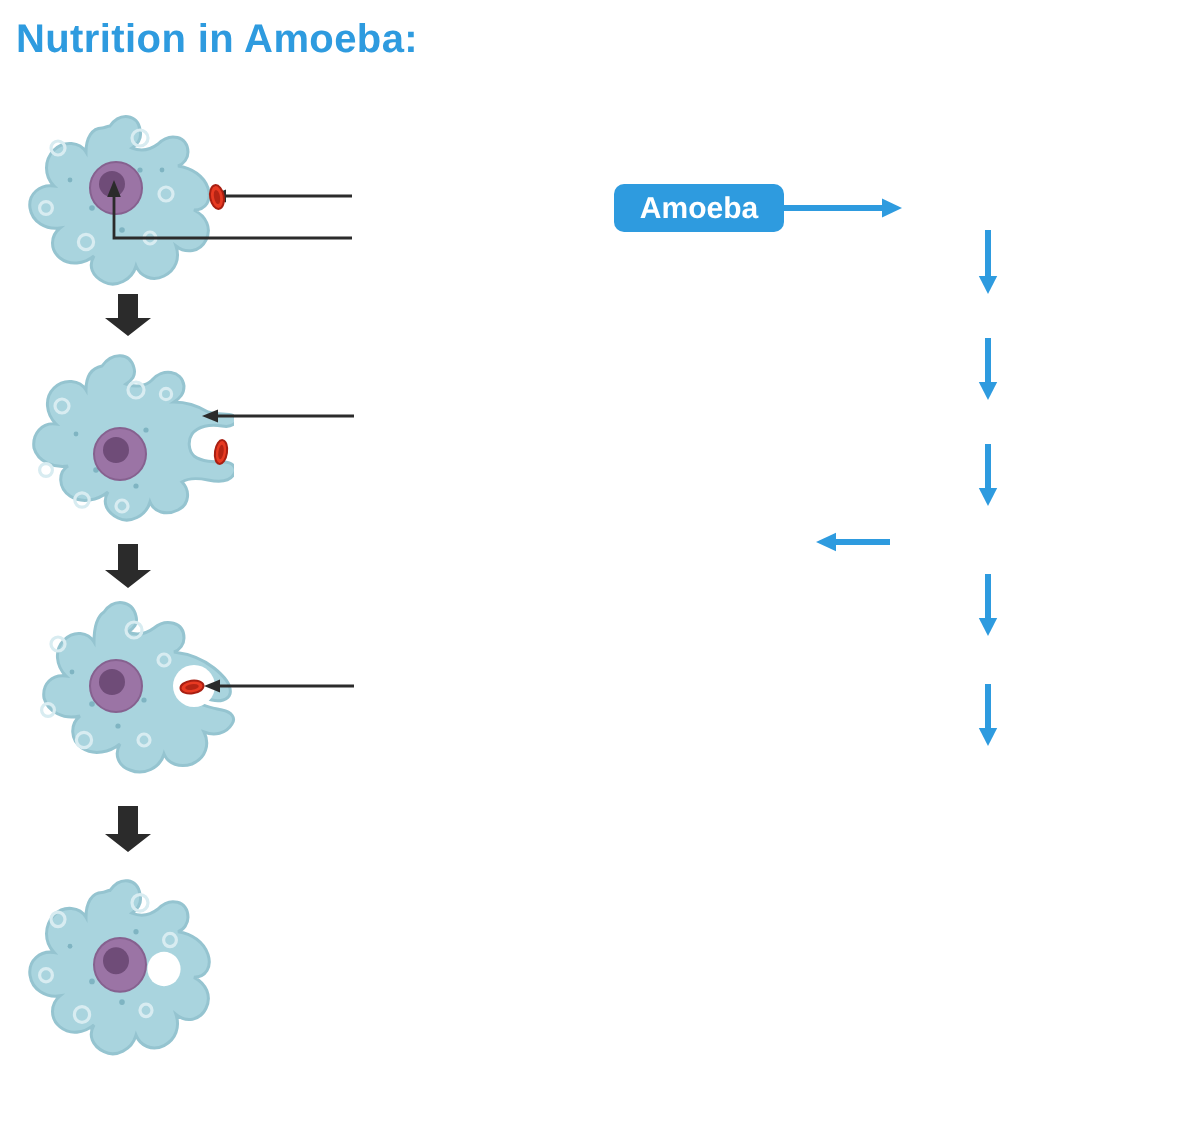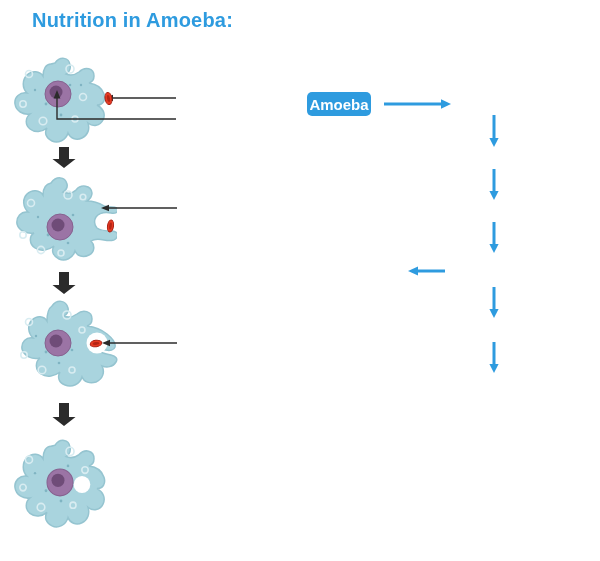--- a/index.html
+++ b/index.html
@@ -8,39 +8,38 @@
     width:600px;height:561px;
     background:#ffffff;
     font-family:"Liberation Sans", sans-serif;
     overflow:hidden;
   }
   .page-title{
     position:absolute;left:8px;top:9px;
     font-size:20px;font-weight:bold;
     color:var(--accent);
     letter-spacing:.2px;
-    margin-left:24px;
   }
   svg.stage,svg.overlay{position:absolute;display:block;}
   svg.overlay{left:0;top:0;pointer-events:none;}
   .body{fill:var(--amoeba_body);stroke:var(--amoeba_outline);stroke-width:1.5;}
   .nucleus{fill:var(--nucleus);stroke:var(--nucleus_rim);stroke-width:1;}
   .nucleolus{fill:var(--nucleolus);}
   .ring{fill:none;stroke:var(--vacuole_ring);stroke-width:1.6;}
   .dot{fill:var(--cell_dot);}
   .white-vac{fill:var(--white_vacuole);}
   .leader{stroke:var(--connector_dark);stroke-width:1.4;fill:none;}
   .leader-head{fill:var(--connector_dark);}
   .block-arrow{fill:var(--connector_dark);}
   .blue-line{stroke:var(--accent);stroke-width:3;fill:none;}
   .blue-head{fill:var(--accent);}
   .food{fill:var(--food_red);stroke:var(--food_red_dark);stroke-width:1;}
   .food-core{fill:var(--food_red_dark);opacity:.8;}
   .chip{
-    position:absolute;left:307px;top:92px;width:64px;height:24px;
+    position:absolute;left:307px;top:92px;width:85px;height:24px;
     background:var(--accent);border-radius:5px;
     display:flex;align-items:center;justify-content:center;
     color:#ffffff;font-size:15px;font-weight:bold;
     box-sizing:border-box;
   }
 </style>
 </head>
 <body>
 
 <div id="page">

